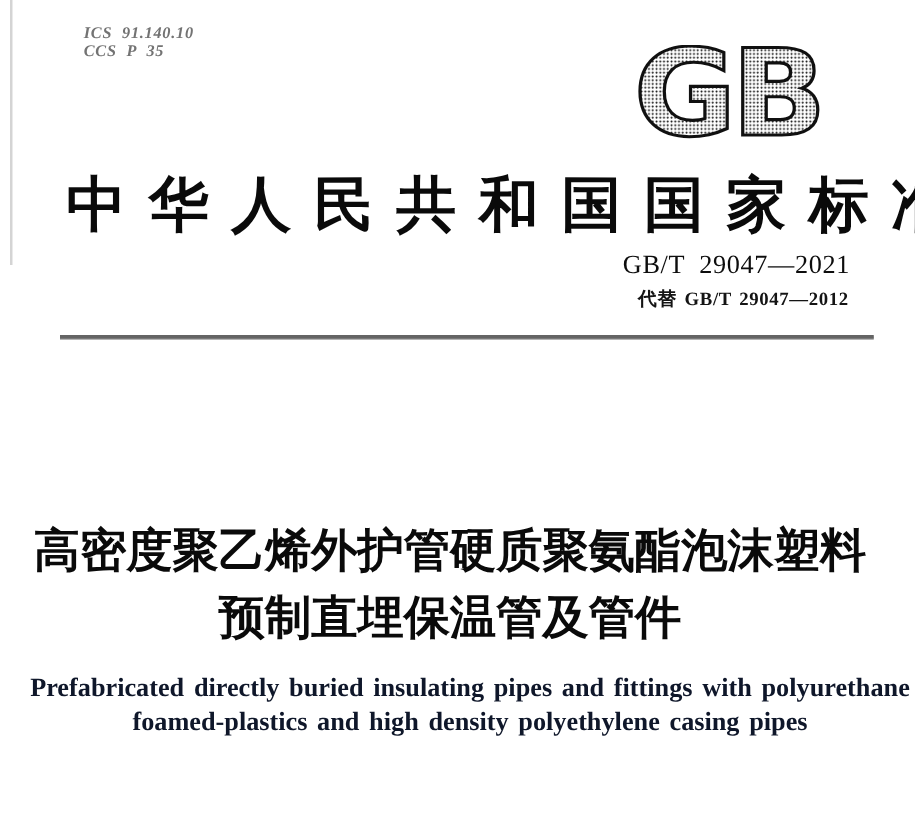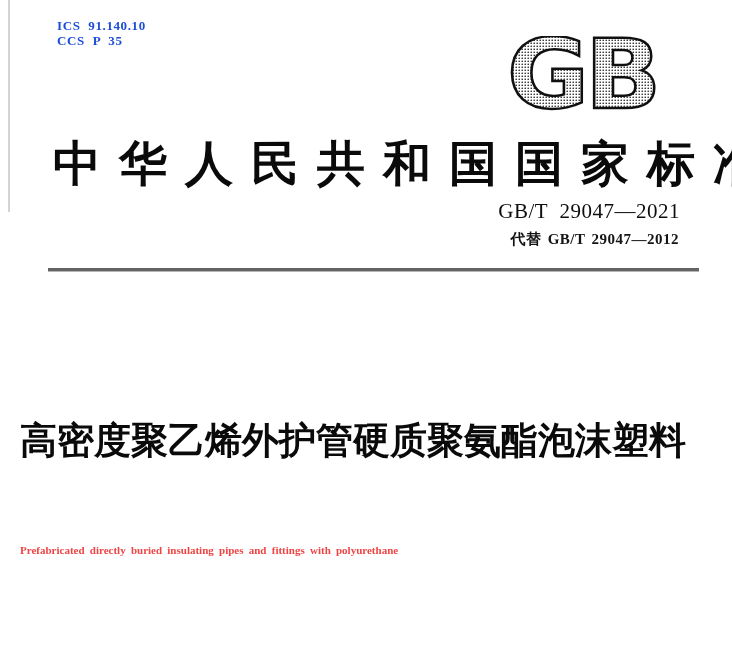--- a/index.html
+++ b/index.html
@@ -19,28 +19,29 @@
     position: absolute;
     left: 8px;
     top: 0;
     width: 2px;
     height: 212px;
     background: #c9c9c9;
     opacity: 0.8;
   }
   .meta-block {
     position: absolute;
-    left: 57px;
+    left: 67px;
     top: 18px;
     font-weight: bold;
     font-size: 13px;
     line-height: 15px;
     letter-spacing: 0.6px;
     word-spacing: 4px;
-    color: #1d4ed8;
+    color: #737373;
+    font-style: italic;
   }
   .gb-logo {
     position: absolute;
     left: 506px;
     top: 36px;
     width: 153px;
     height: 79px;
   }
   .std-title {
     position: absolute;
@@ -79,45 +80,45 @@
     position: absolute;
     left: 48px;
     top: 268px;
     width: 651px;
     height: 3px;
     background: #646464;
     box-shadow: 0 1px 0 #b5b5b5;
   }
   .cn-title {
     position: absolute;
-    left: 20px;
+    left: 4px;
     top: 414px;
     width: 712px;
-    text-align: left;
+    text-align: center;
     font-family: "Liberation Sans", "DejaVu Sans", sans-serif;
     font-weight: bold;
     font-size: 37px;
     line-height: 53px;
     color: #0a0a0a;
   }
   .cn-title .line {
     white-space: nowrap;
   }
   .en-title {
     position: absolute;
     left: 20px;
     top: 537px;
     width: 712px;
-    text-align: left;
+    text-align: center;
     font-family: "Liberation Serif", "DejaVu Serif", serif;
     font-weight: bold;
-    font-size: 11px;
+    font-size: 21px;
     line-height: 27px;
     word-spacing: 2.5px;
-    color: #ef4444;
+    color: #0f172a;
   }
   .en-title .line {
     white-space: nowrap;
   }
 </style>
 </head>
 <body>
 
 <div class="scan-edge"></div>
 
@@ -139,17 +140,19 @@
 <div class="std-title">中华人民共和国国家标准</div>
 
 <div class="std-number">GB/T 29047—2021</div>
 
 <div class="replaces-note">代替 GB/T 29047—2012</div>
 
 <div class="rule-line"></div>
 
 <div class="cn-title">
   <div class="line">高密度聚乙烯外护管硬质聚氨酯泡沫塑料</div>
+  <div class="line">预制直埋保温管及管件</div>
 </div>
 
 <div class="en-title">
   <div class="line">Prefabricated directly buried insulating pipes and fittings with polyurethane</div>
+  <div class="line">foamed-plastics and high density polyethylene casing pipes</div>
 </div>
 
 </body></html>

